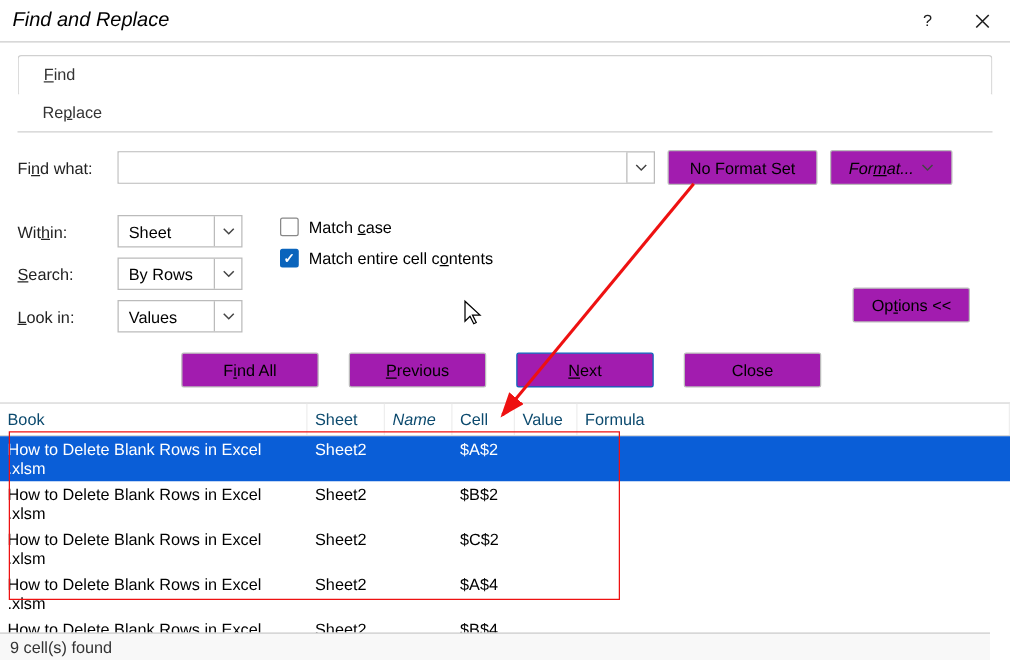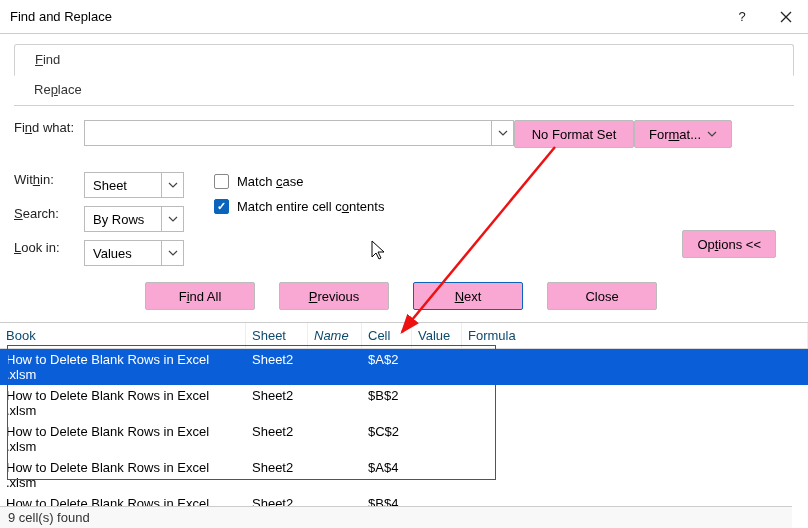--- a/index.html
+++ b/index.html
@@ -1,31 +1,31 @@
 <!DOCTYPE html>
 <html><head>
 <meta charset="utf-8">
 <style>
   * { box-sizing: border-box; font-family: "Segoe UI", sans-serif; font-size: 13px; }
   body { margin: 0; background: #fff; width: 808px; height: 528px; position: relative; overflow: hidden; }
   .titlebar { display:flex; align-items:center; height:34px; padding:0 0 0 10px; border-bottom:1px solid #ccc; }
-  .titlebar .title { flex:1; font-size:13px; }
+  .titlebar .title { flex:1; font-size:16px;font-style:italic; }
   .tbtn { width:44px; height:34px; display:flex; align-items:center; justify-content:center; color:#222; }
   .dlg-body { padding:10px 14px 0 14px; }
   .tabs { display:flex; border-bottom:1px solid #d0d0d0; margin-bottom:14px;flex-direction:column; }
   .tab { padding:7px 20px 8px 20px; position:relative; color:#333; }
   .tab u { text-decoration:underline; }
   .tab.active { border:1px solid #d0d0d0; border-bottom:1px solid #fff; margin-bottom:-1px; background:#fff; border-radius:3px 3px 0 0;}
-  .row { display:flex; margin-bottom:10px; }
+  .row { display:flex; align-items:center; margin-bottom:10px; gap:10px; }
   .lbl { width:70px; color:#222; }
   .combo, .select { border:1px solid #bbb; height:26px; display:flex; align-items:center; background:#fff; }
   .combo { flex:1; max-width:430px; }
   .combo-input { flex:1; border:none; height:24px; padding:0 6px; outline:none; }
   .chev { width:22px; height:100%; border-left:1px solid #bbb; display:flex; align-items:center; justify-content:center; }
-  .btn { border:1px solid #bbb; background:#f9a8d4; height:28px; padding:0 14px; display:flex; align-items:center; justify-content:center; border-radius:2px; white-space:nowrap; }
+  .btn { border:1px solid #bbb; background:#a21caf; height:28px; padding:0 14px; display:flex; align-items:center; justify-content:center; border-radius:2px; white-space:nowrap; }
   .btn.primary { border:1.5px solid #0a64bc; }
   .select { width:100px; padding:0 0 0 8px; justify-content:space-between; }
   .opts-row { display:flex; gap:30px; }
   .opts-col1 { display:flex; flex-direction:column; gap:8px; }
   .opts-col2 { display:flex; flex-direction:column; gap:10px; padding-top:2px; }
   .chk { display:flex; align-items:center; gap:8px; }
   .chkbox { width:15px; height:15px; border:1px solid #888; border-radius:2px; display:flex; align-items:center; justify-content:center; }
   .chkbox.checked { background:#0a64bc; border-color:#0a64bc; color:#fff; font-size:11px; font-weight:bold; }
   .right-btns { position:absolute; right:18px; }
   .main-btns { display:flex; gap:24px; justify-content:center; padding:16px 6px 12px 0; }
@@ -66,21 +66,21 @@
     <div class="lbl">Fi<u>n</u>d what:</div>
     <div class="combo">
       <input class="combo-input" value="" style="">
       <div class="chev">
           <svg class="chev-svg" viewBox="0 0 10 10">
             <path d="M1 3 L5 7 L9 3" fill="none" stroke="#444" stroke-width="1.2"></path>
           </svg>
         </div>
     </div>
     <div class="btn" style="width:120px">No Format Set</div>
-    <div class="btn" style="gap:6px;">
+    <div class="btn" style="gap:6px;font-style:italic;">
       <span>For<u>m</u>at...</span>
       <svg class="chev-svg" viewBox="0 0 10 10">
           <path d="M1 3 L5 7 L9 3" fill="none" stroke="#444" stroke-width="1.2"></path>
         </svg>
     </div>
   </div>
 
   <div class="opts-row" style="margin-top:24px; position:relative;">
     <div class="opts-col1">
       <div class="row" style="margin:0;">

